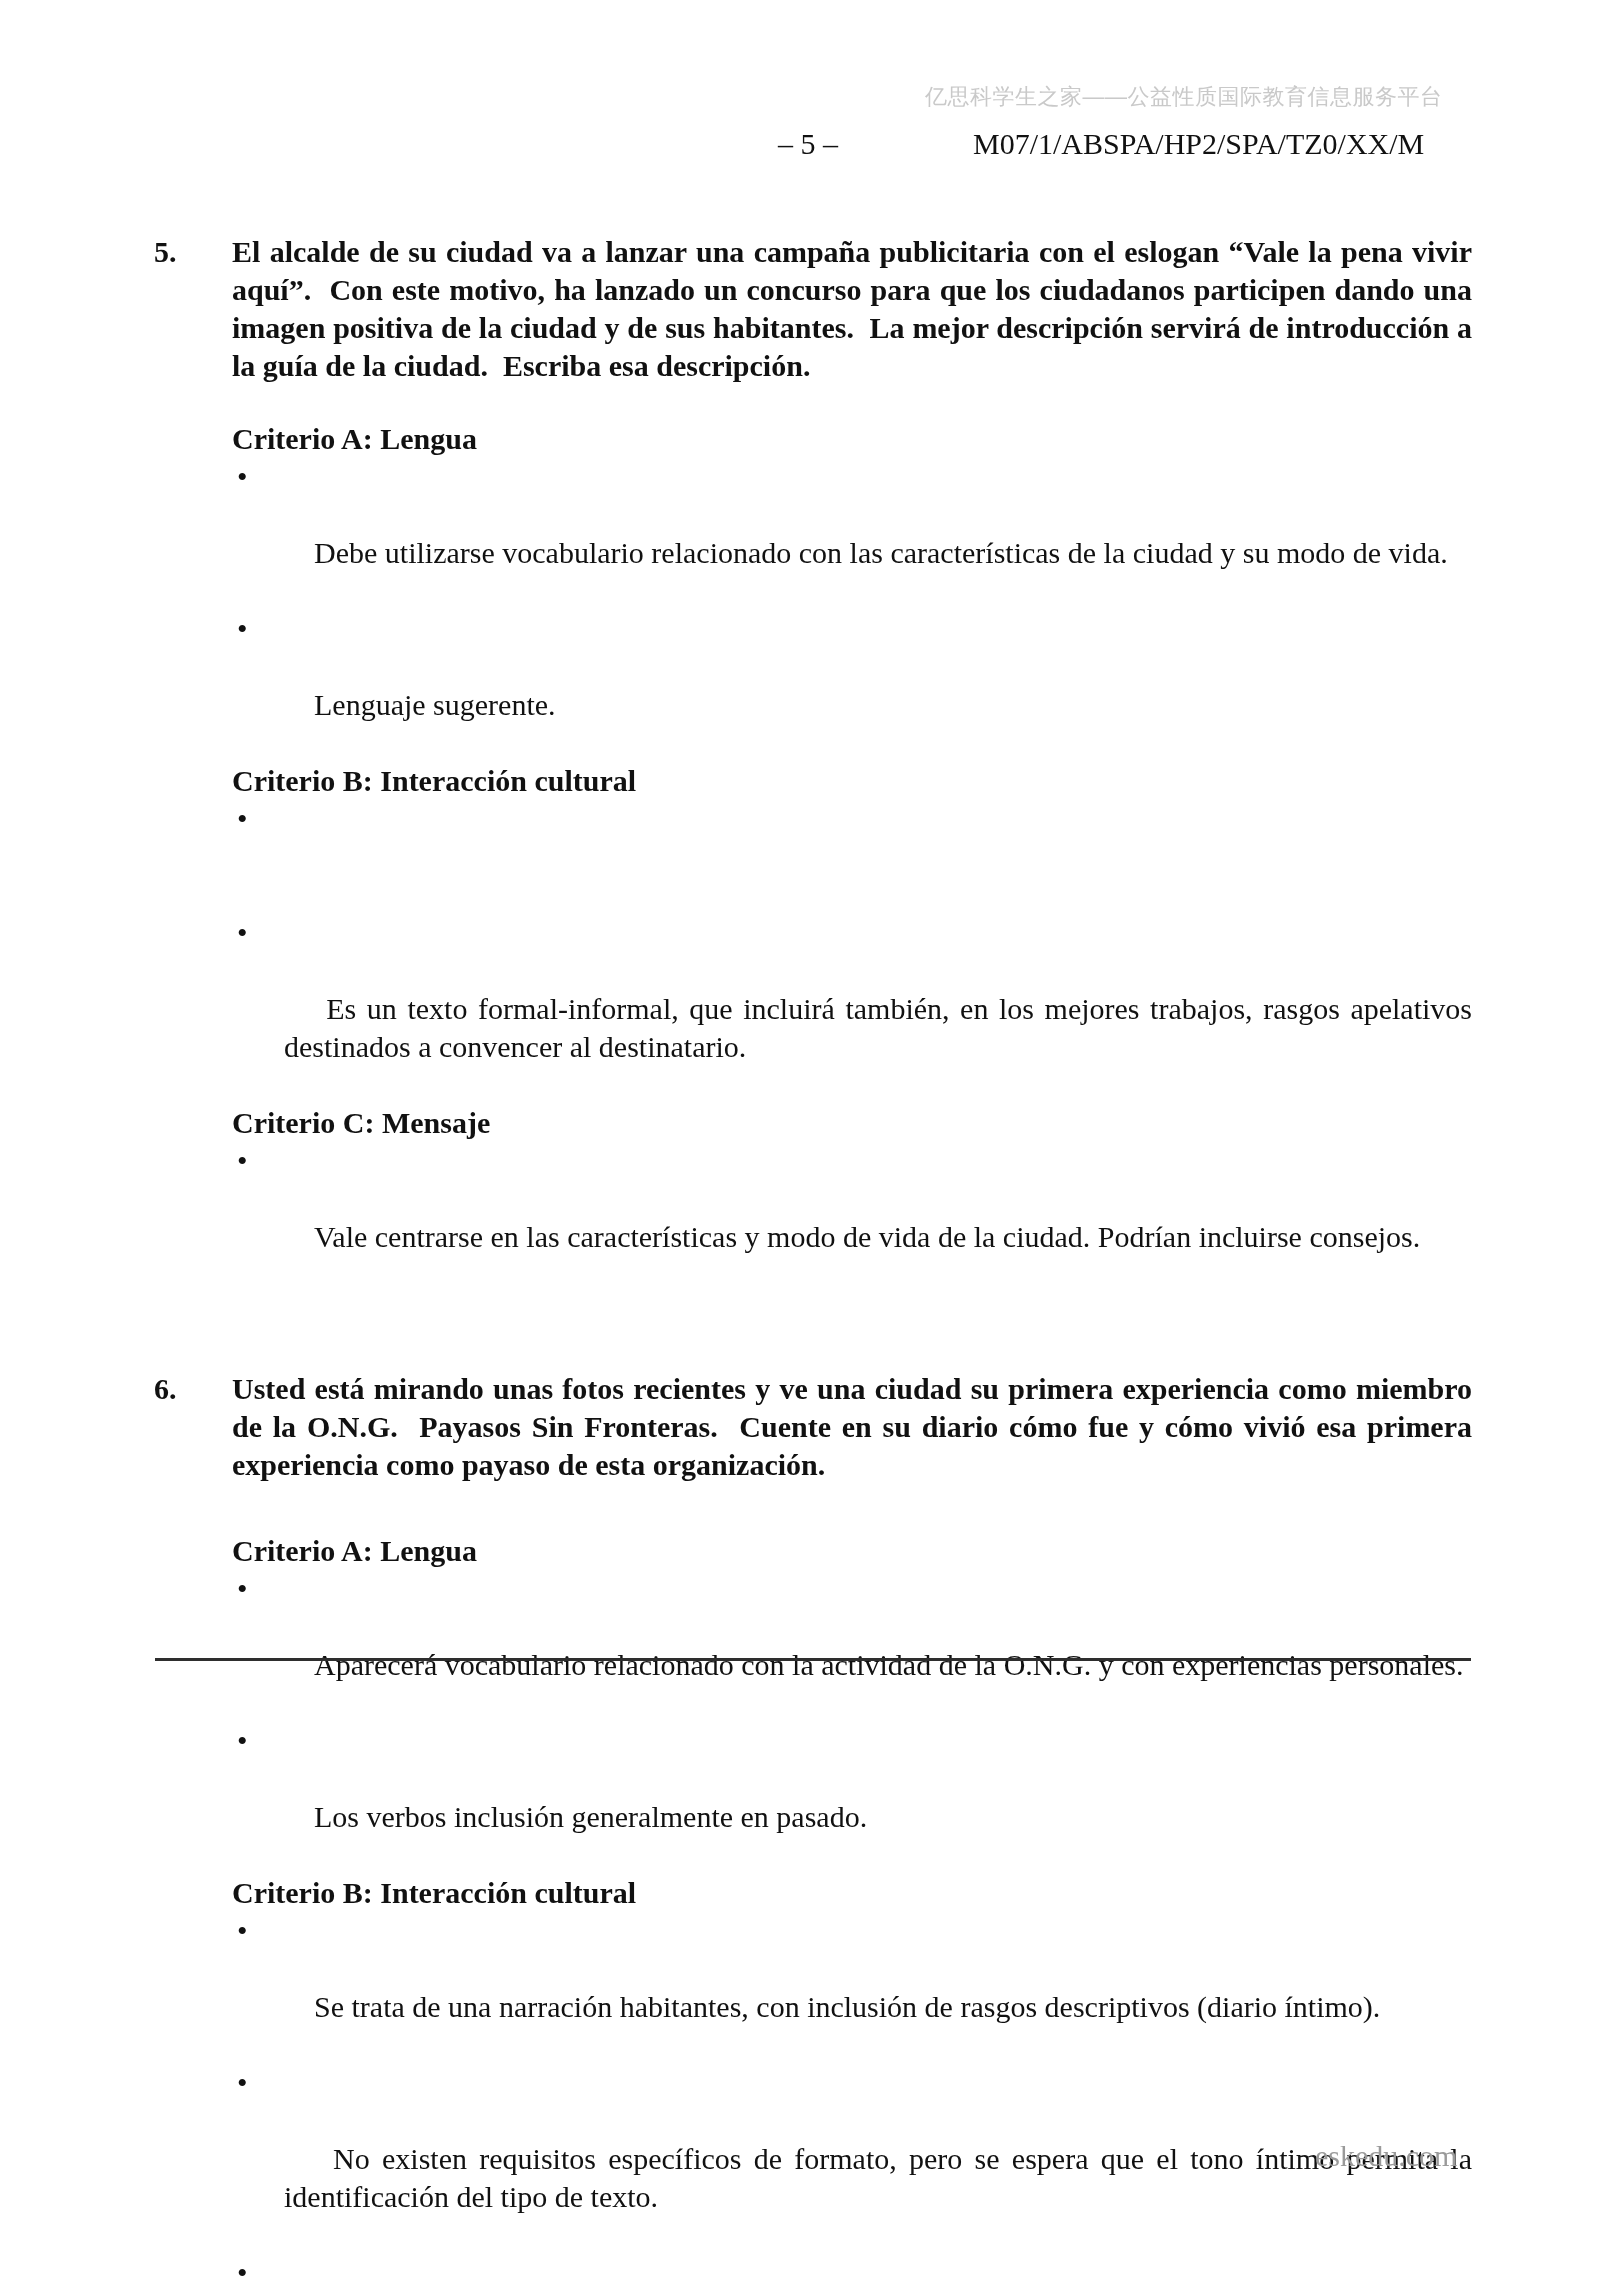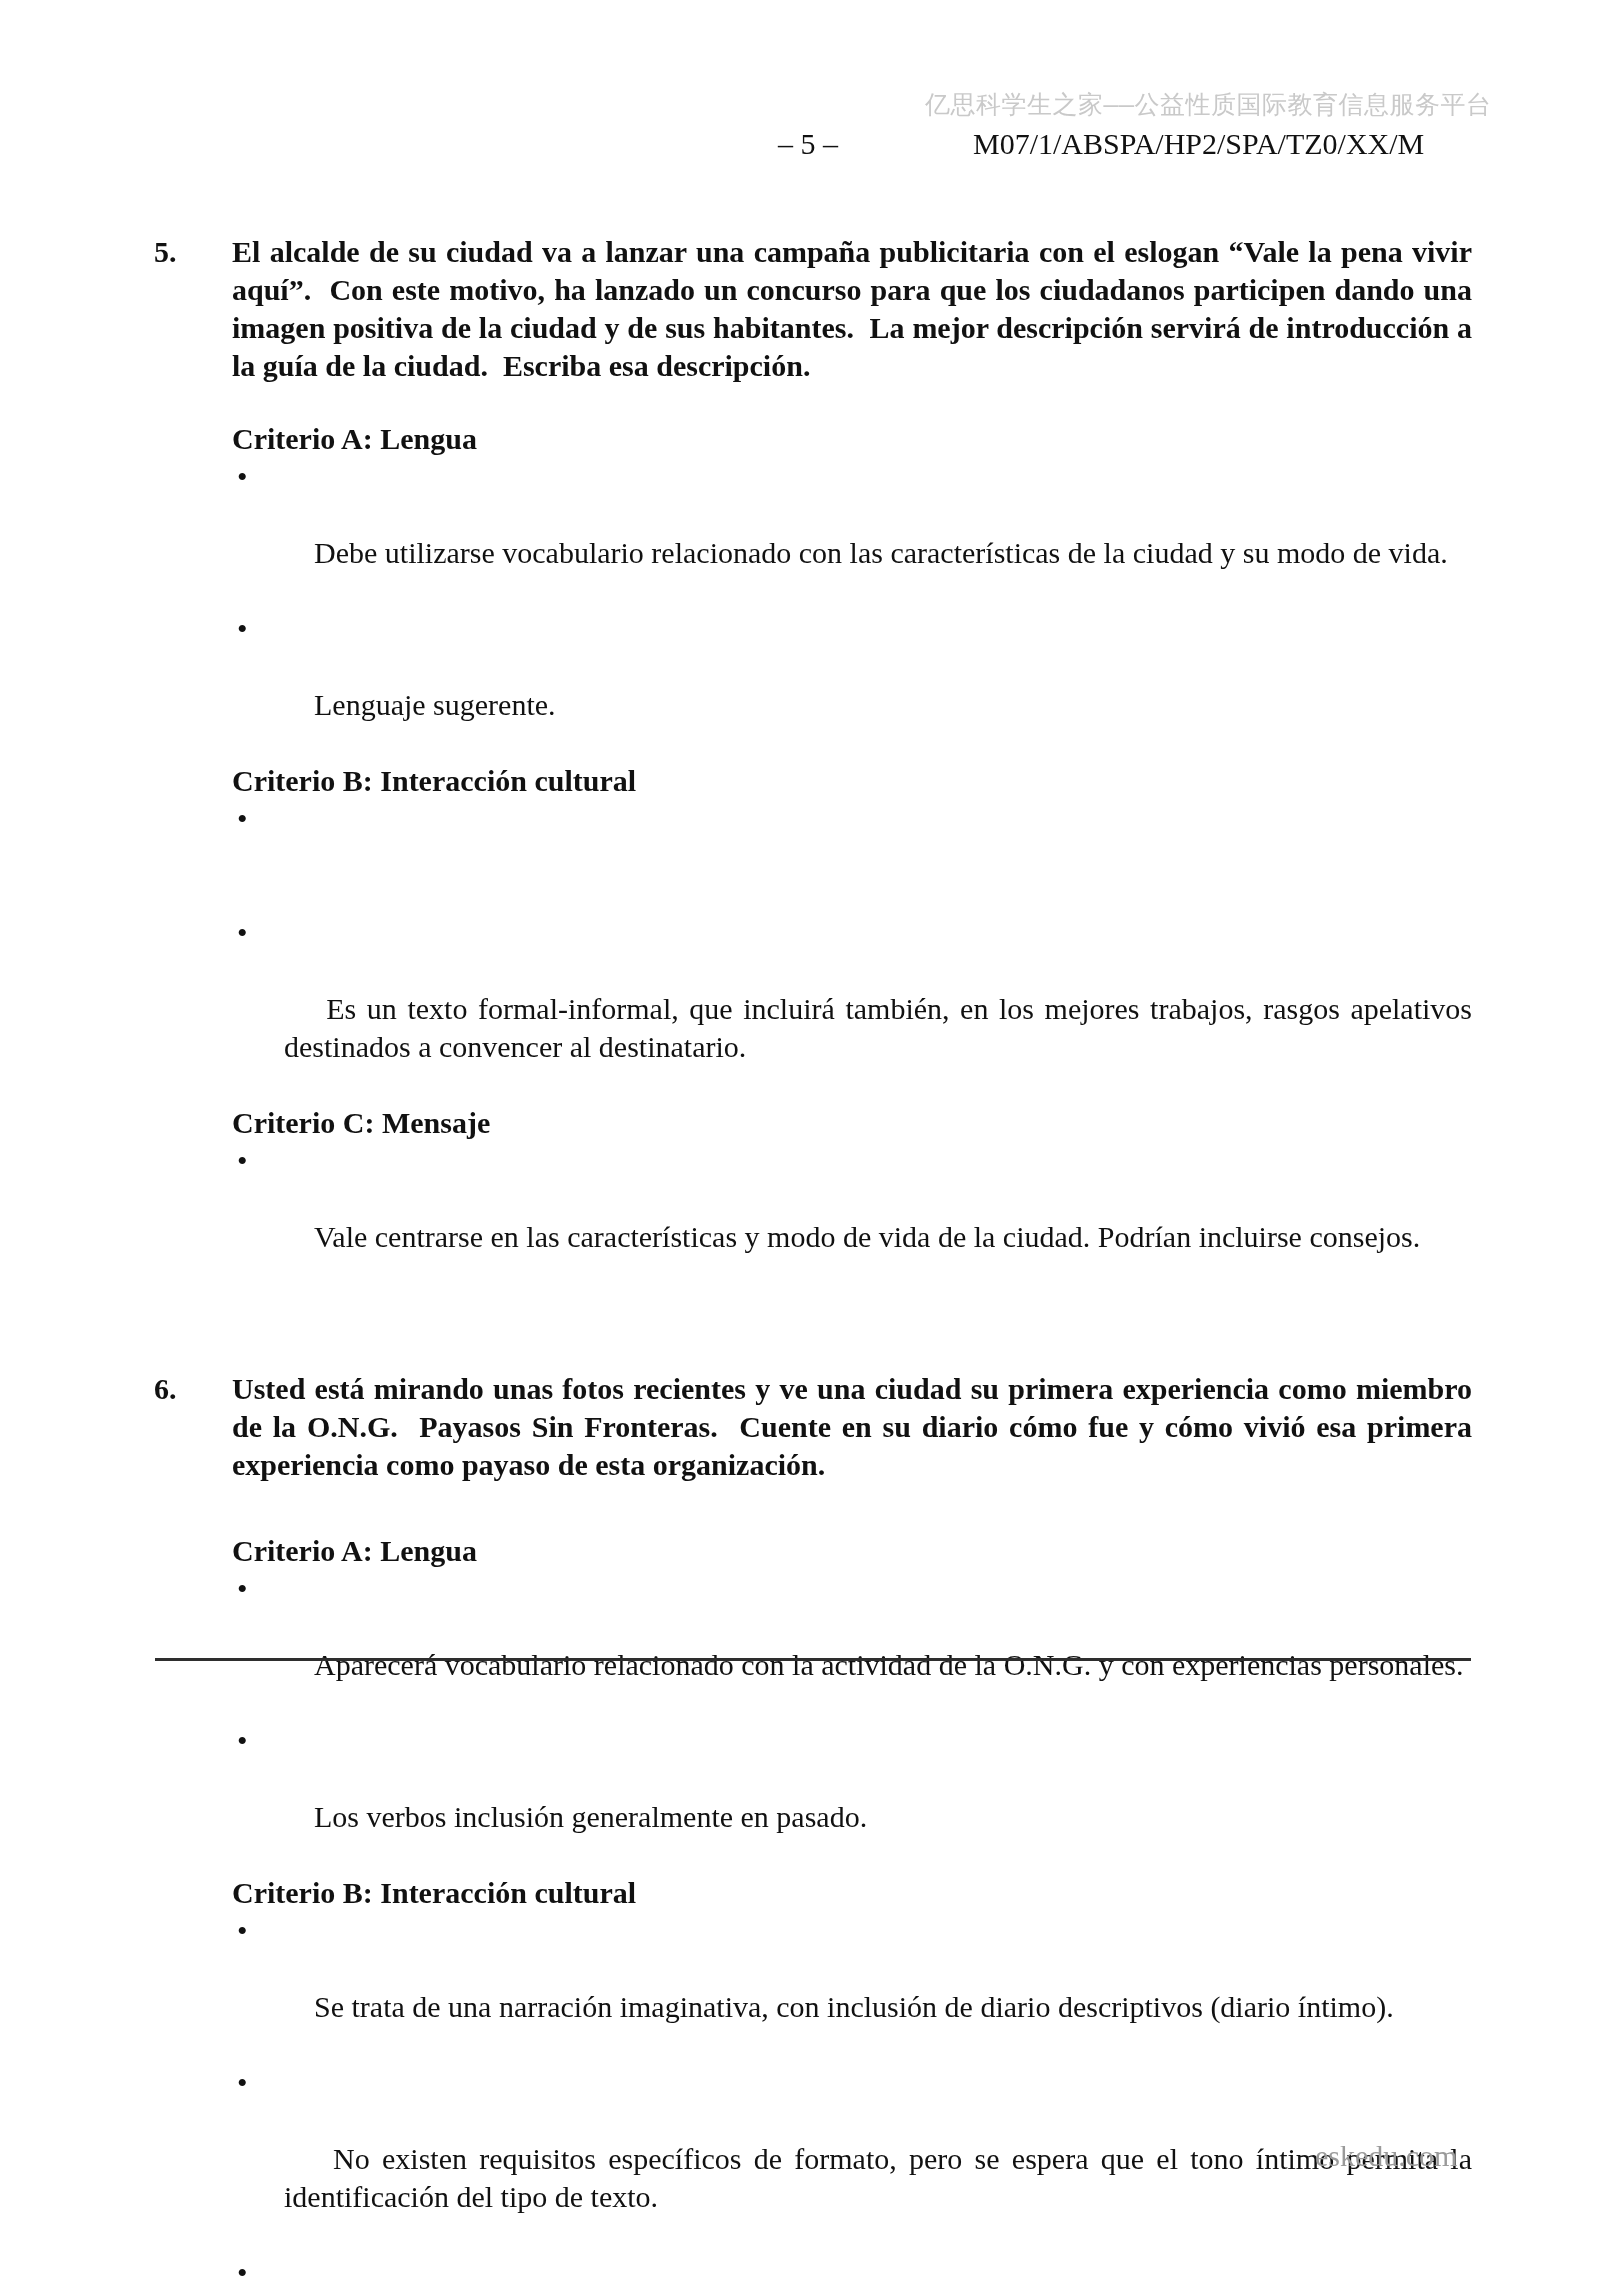--- a/index.html
+++ b/index.html
@@ -11,25 +11,25 @@
     font-family: "Liberation Serif", serif;
     color: var(--text, #111111);
     overflow: hidden;
   }
   .page { position: absolute; inset: 0; }
 
   
   .cjk-watermark {
     position: absolute;
     left: 925px;
-    top: 88px;
-    font-size: 25px;
+    top: 82px;
+    font-size: 22px;
     letter-spacing: 0.5px;
     color: var(--watermark_gray, #c9c9c9);
-    font-family: Liberation Mono, monospace;
+    font-family: Liberation Sans, sans-serif;
     white-space: nowrap;
   }
   .page-number {
     position: absolute;
     left: 778px;
     top: 127px;
     font-size: 30px;
     white-space: nowrap;
   }
   .doc-code {
@@ -182,21 +182,21 @@
     <span class="bullet-text">Los verbos inclusión generalmente en pasado.</span>
   </li>
 </ul>
   </div>
 
   <div class="criterion">
     <h3 class="criterion-heading">Criterio B: Interacción cultural</h3>
     <ul class="bullets">
   <li class="bullet">
     <span class="marker">•</span>
-    <span class="bullet-text">Se trata de una narración imaginativa, con inclusión de diario descriptivos (diario íntimo).</span>
+    <span class="bullet-text">Se trata de una narración habitantes, con inclusión de rasgos descriptivos (diario íntimo).</span>
   </li>
 
   <li class="bullet">
     <span class="marker">•</span>
     <span class="bullet-text">No existen requisitos específicos de formato, pero se espera que el tono íntimo permita la identificación del tipo de texto.</span>
   </li>
 
   <li class="bullet">
     <span class="marker">•</span>
     

